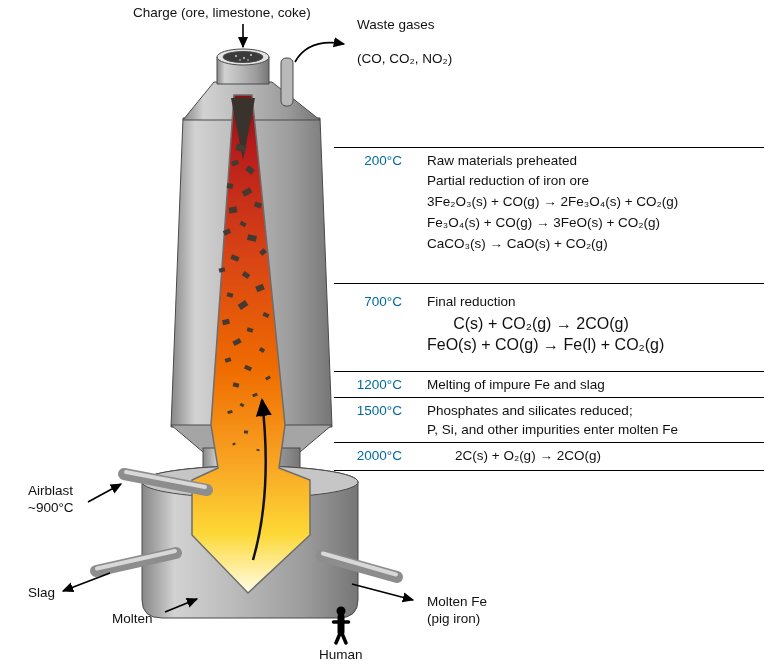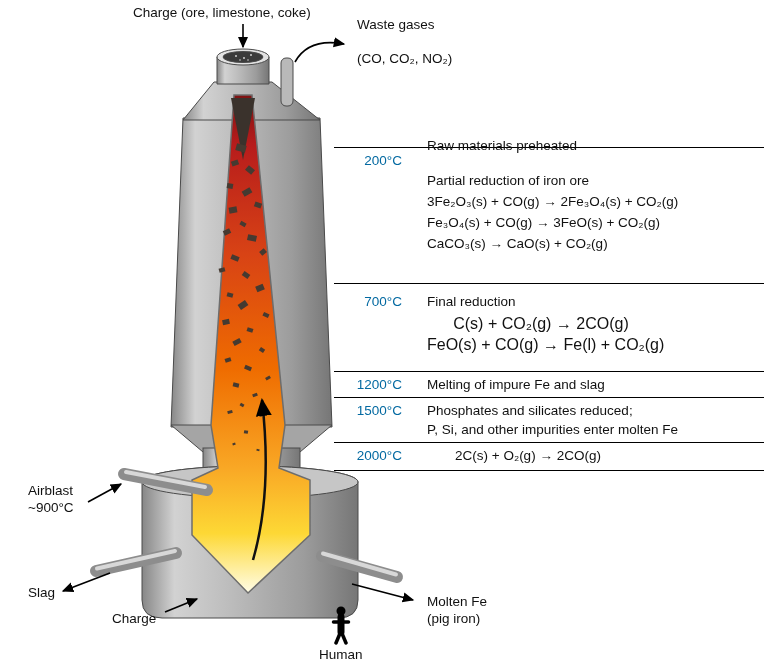--- a/index.html
+++ b/index.html
@@ -135,21 +135,21 @@
   <div class="lbl" style="left:357px;top:50px">(CO, CO₂, NO₂)</div>
 
   <div class="hline" style="top:147px"></div>
   <div class="hline" style="top:283px"></div>
   <div class="hline" style="top:371px"></div>
   <div class="hline" style="top:397px"></div>
   <div class="hline" style="top:442px"></div>
   <div class="hline" style="top:470px"></div>
 
   <div class="temp" style="top:153px">200°C</div>
-  <div class="ztext" style="left:427px;top:138px">Raw materials preheated</div>
+  <div class="ztext" style="left:427px;top:153px">Raw materials preheated</div>
   <div class="ztext" style="left:427px;top:173px">Partial reduction of iron ore</div>
   <div class="rxr" style="top:194px">3Fe₂O₃(s) + CO(g) → 2Fe₃O₄(s) + CO₂(g)</div>
   <div class="rxr" style="top:215px">Fe₃O₄(s) + CO(g) → 3FeO(s) + CO₂(g)</div>
   <div class="rxr" style="top:236px">CaCO₃(s) → CaO(s) + CO₂(g)</div>
 
   <div class="temp" style="top:294px">700°C</div>
   <div class="ztext" style="left:427px;top:294px">Final reduction</div>
   <div class="rxc" style="top:315px">C(s) + CO₂(g) → 2CO(g)</div>
   <div class="rxc" style="top:336px">FeO(s) + CO(g) → Fe(l) + CO₂(g)</div>
 
@@ -159,19 +159,19 @@
   <div class="temp" style="top:403px">1500°C</div>
   <div class="ztext" style="left:427px;top:422px">P, Si, and other impurities enter molten Fe</div>
   <div class="ztext" style="left:427px;top:403px">Phosphates and silicates reduced;</div>
 
   <div class="temp" style="top:448px">2000°C</div>
   <div class="ztext" style="left:455px;top:448px">2C(s) + O₂(g) → 2CO(g)</div>
 
   <div class="lbl" style="left:28px;top:482px">Airblast</div>
   <div class="lbl" style="left:28px;top:499px">~900°C</div>
   <div class="lbl" style="left:28px;top:584px">Slag</div>
-  <div class="lbl" style="left:112px;top:610px">Charge</div>
+  <div class="lbl" style="left:112px;top:610px">Molten</div>
 
   <div class="lbl" style="left:319px;top:646px">Human</div>
   <div class="lbl" style="left:427px;top:593px">Molten Fe</div>
   <div class="lbl" style="left:427px;top:610px">(pig iron)</div>
 
 </div>
 
 </body></html>

